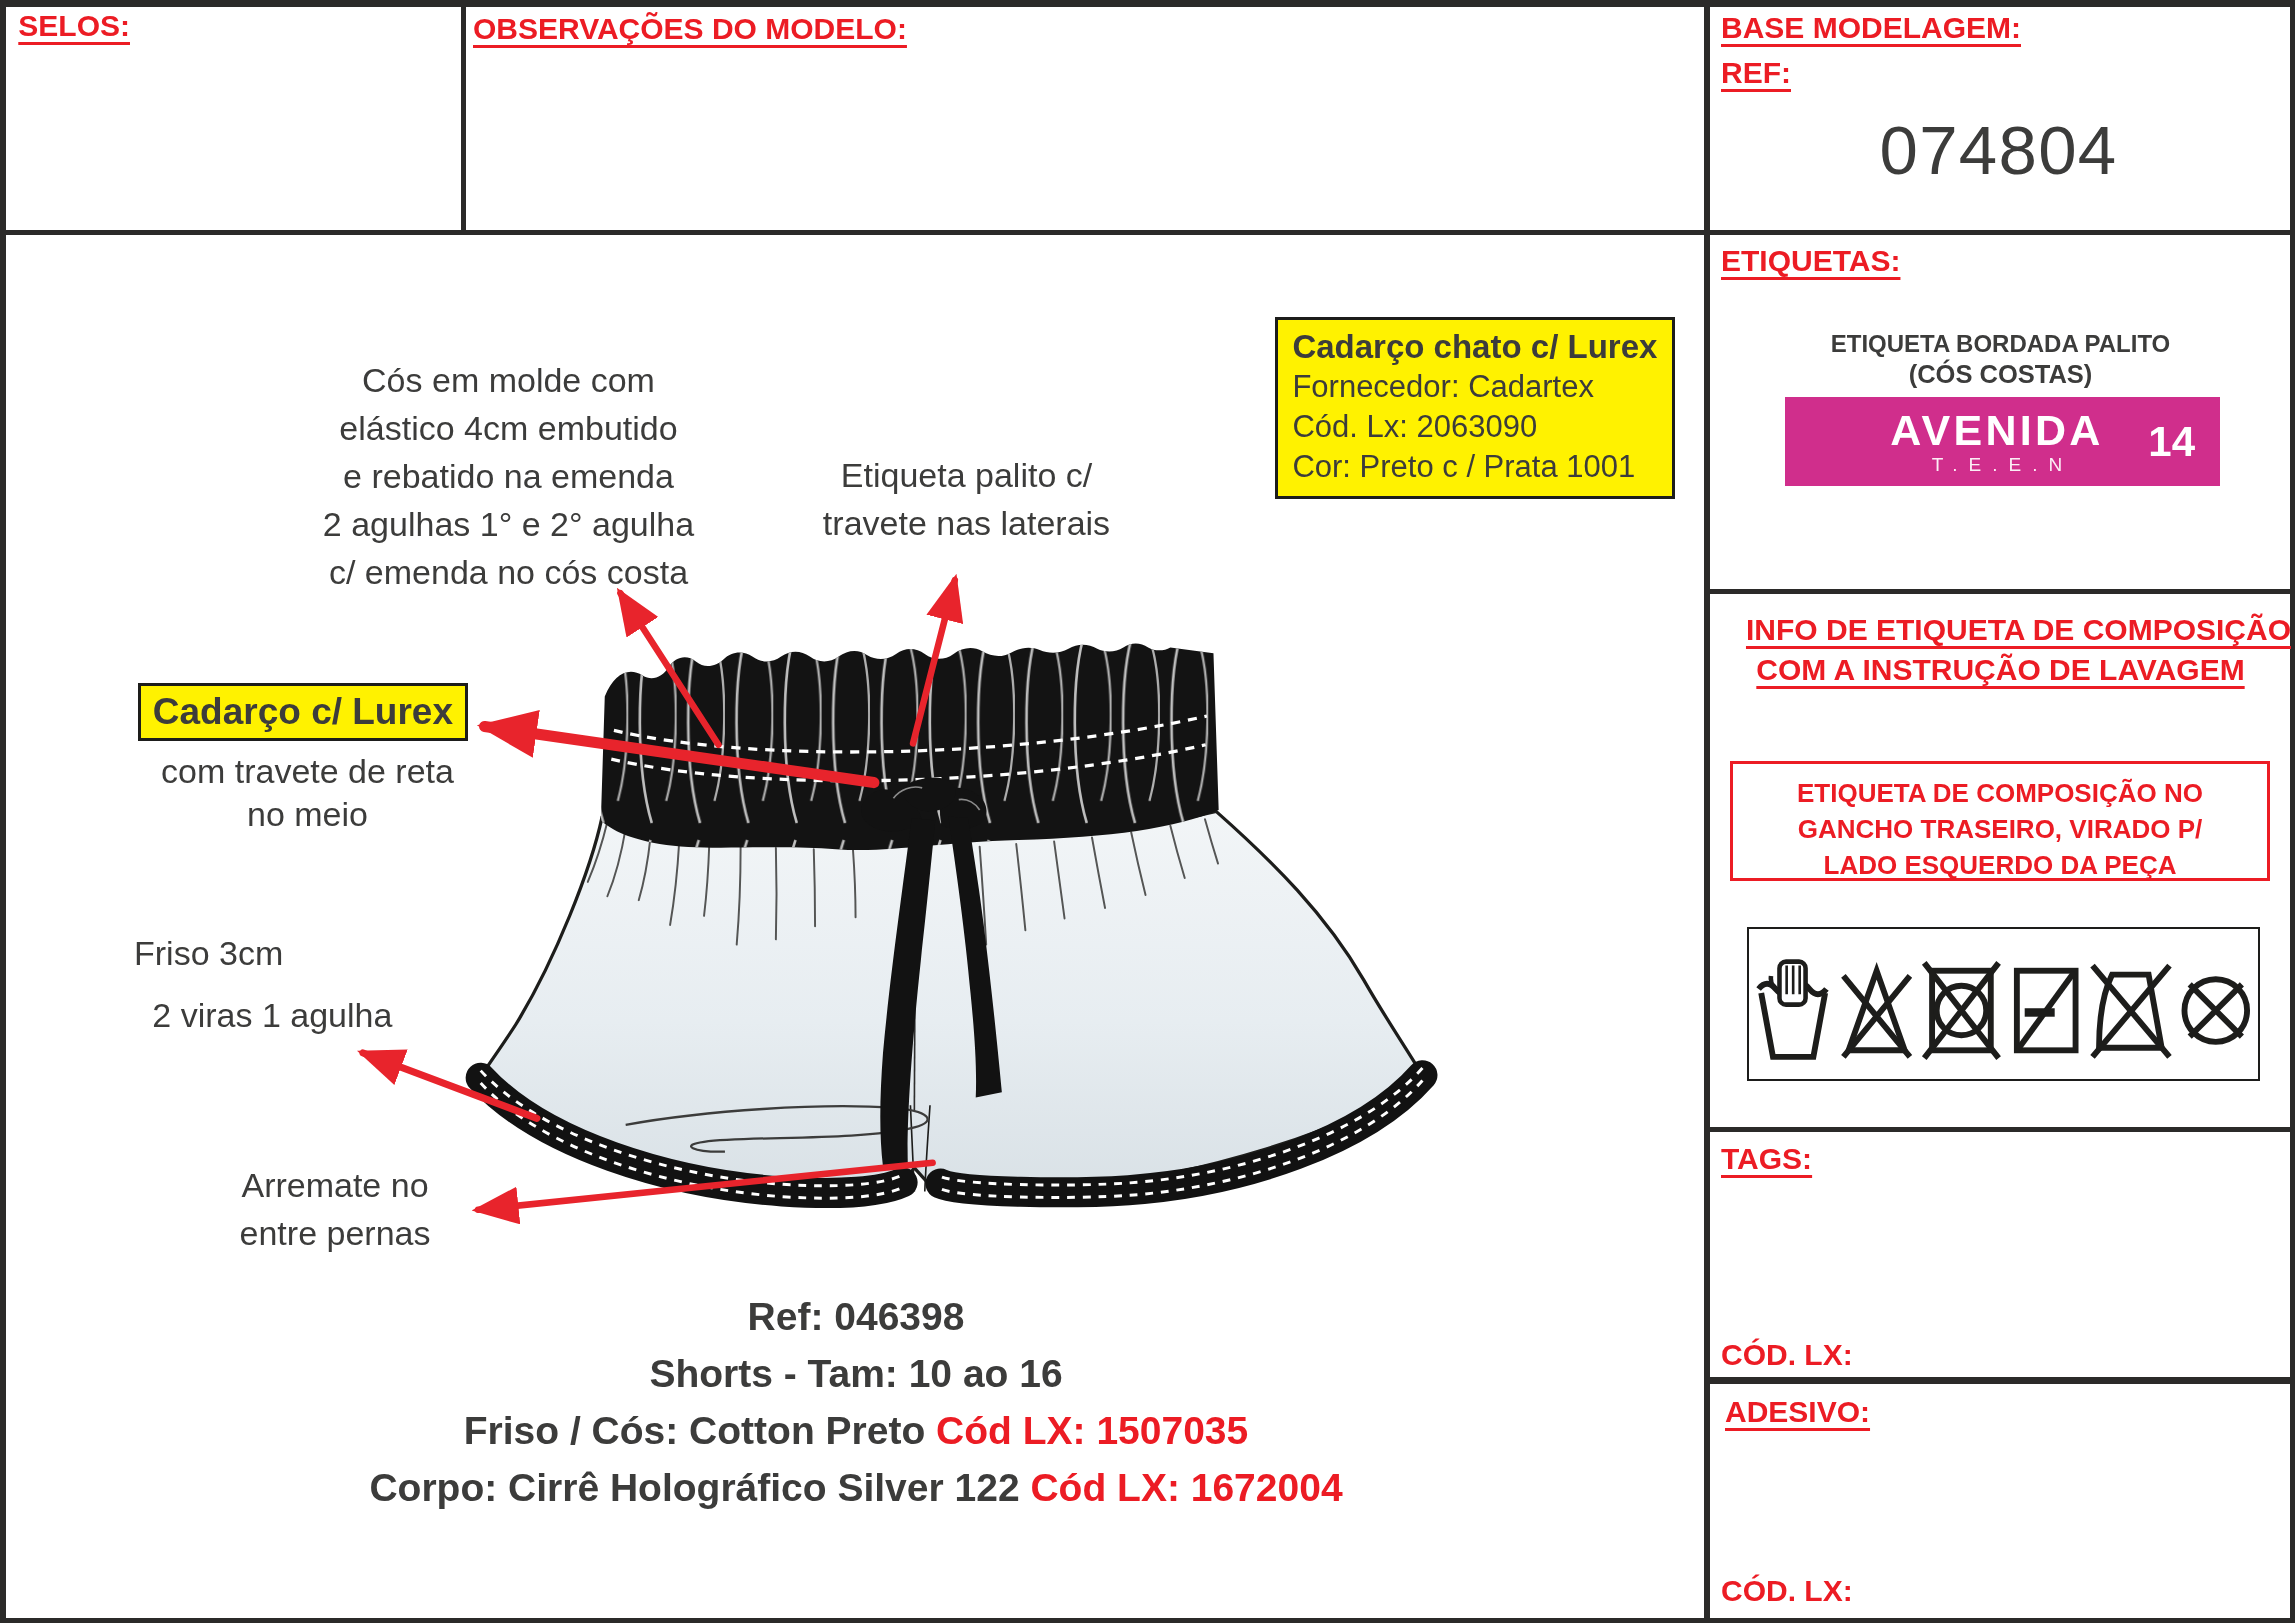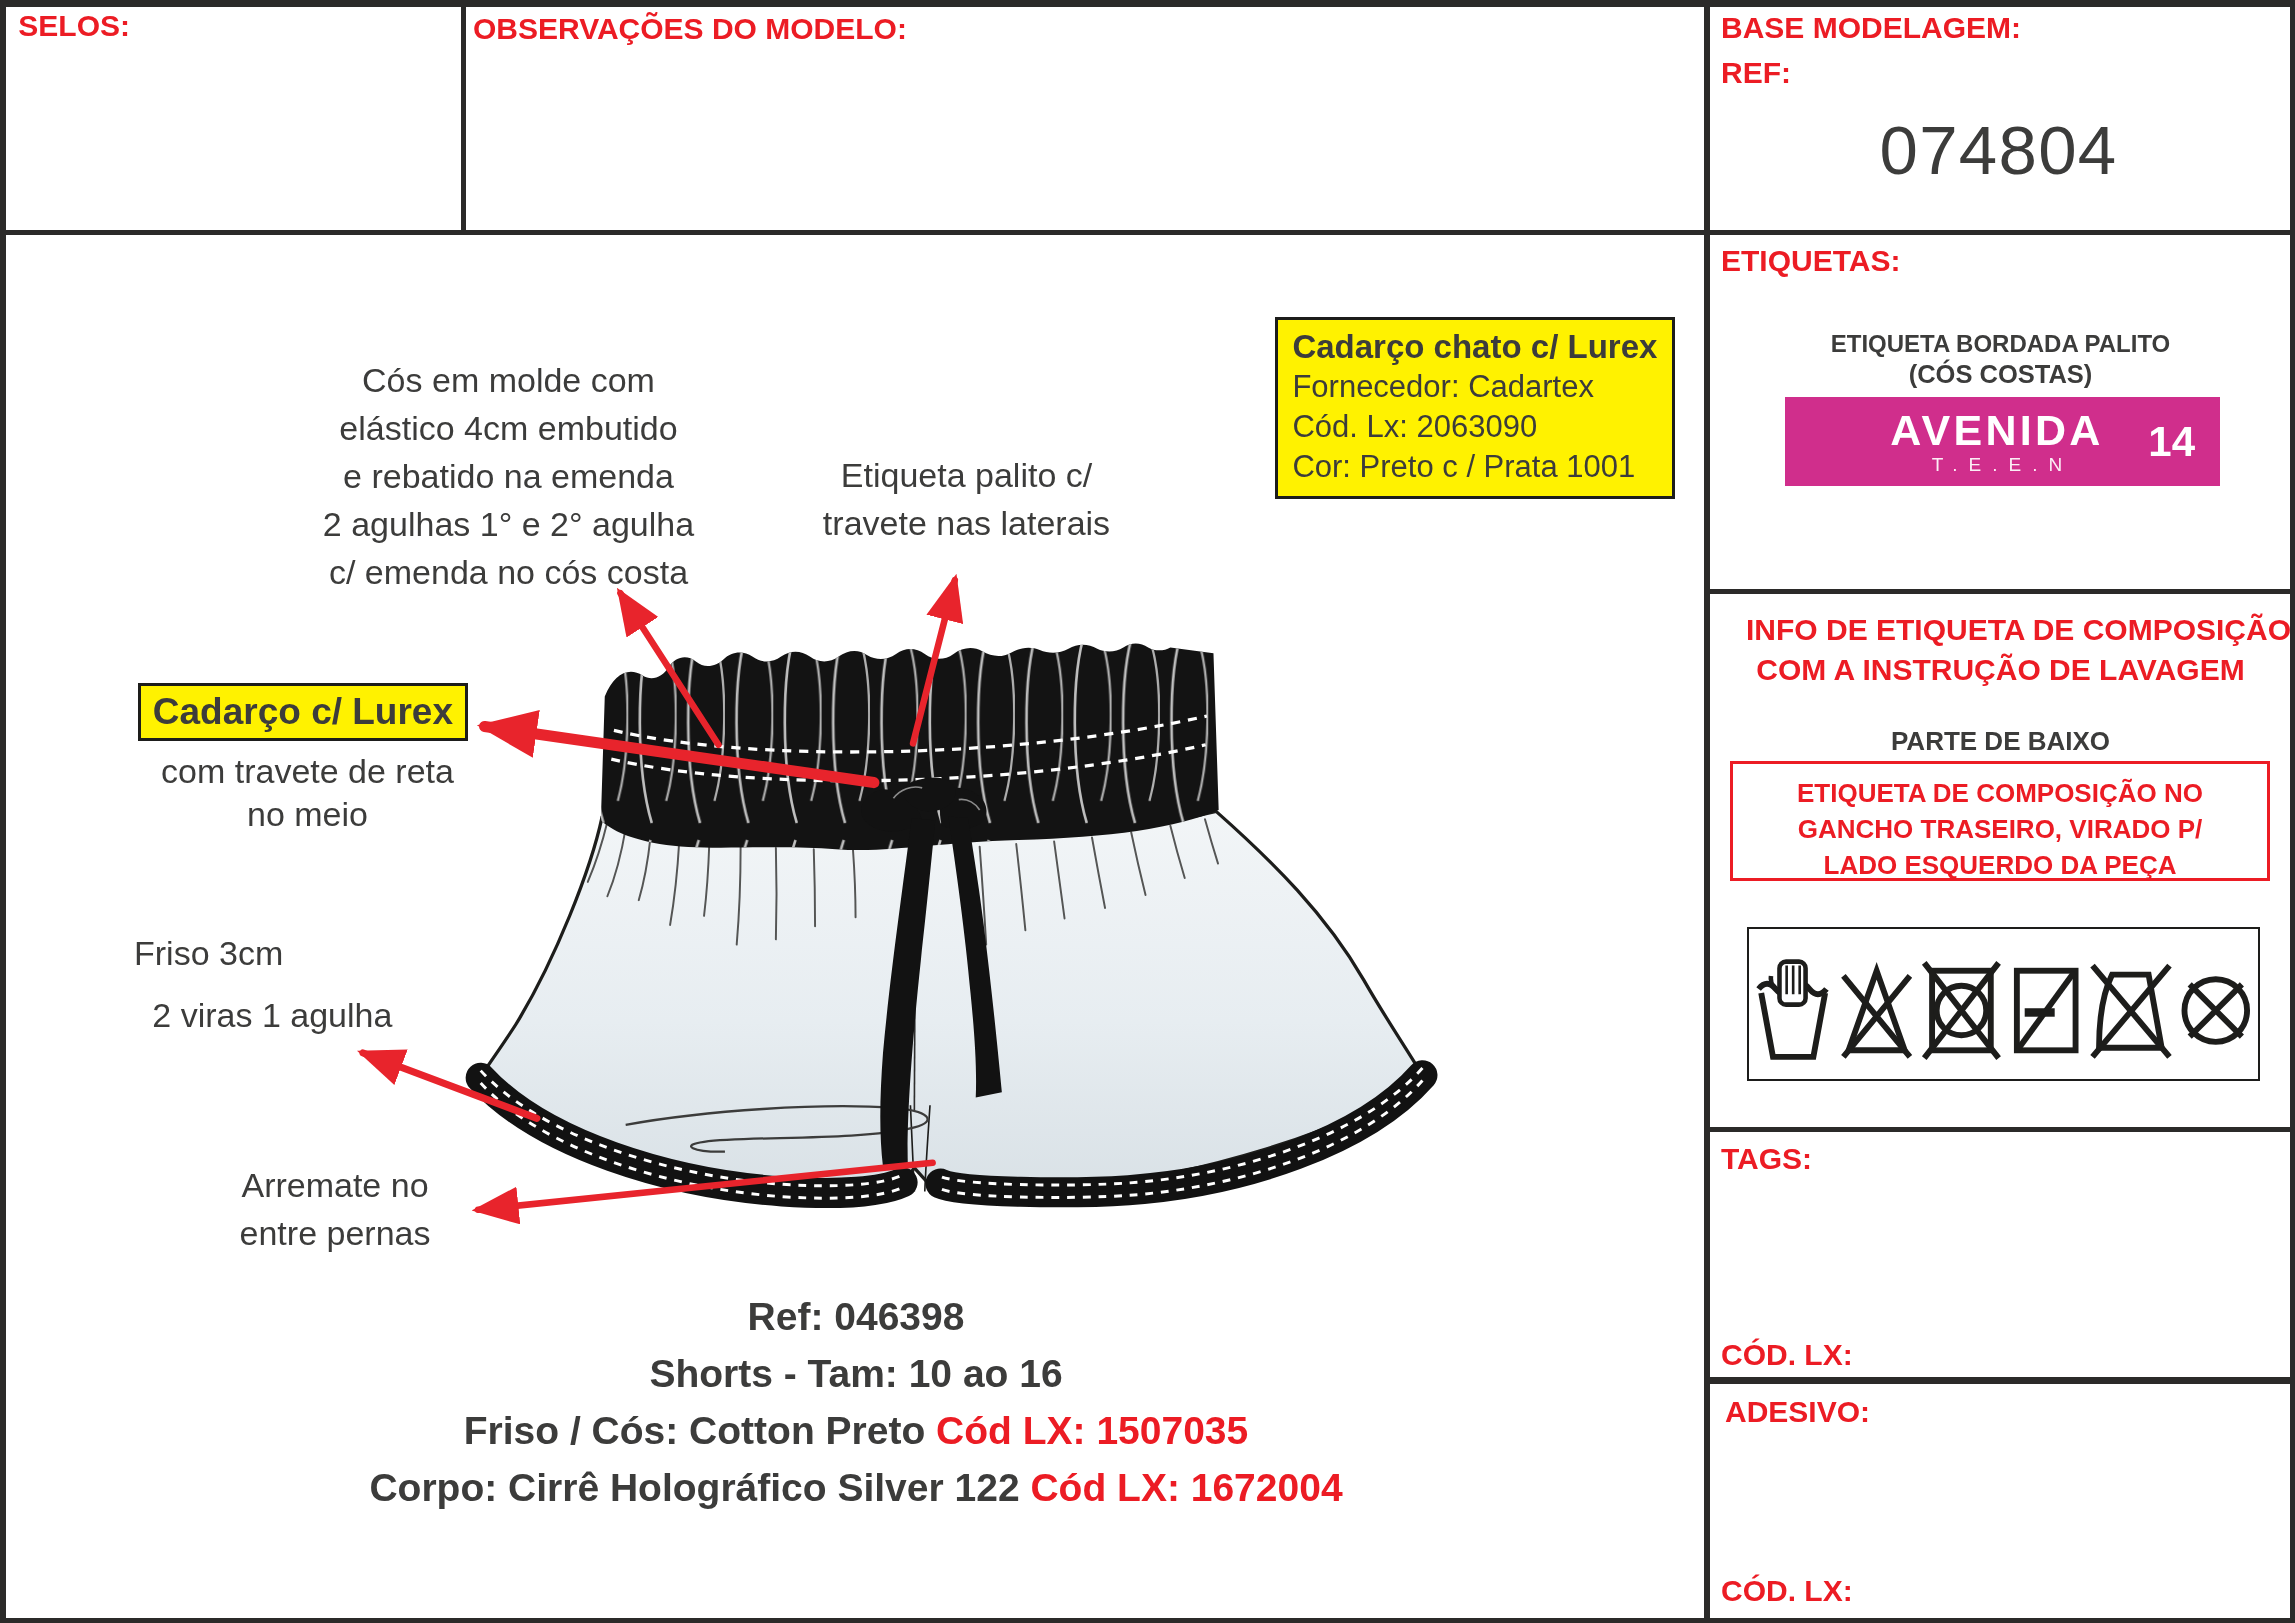--- a/index.html
+++ b/index.html
@@ -1,21 +1,21 @@
 <!DOCTYPE html>
 <html style="font-size:10.5px"><head>
 <meta charset="utf-8">
 <style>
   html,body{margin:0;padding:0;background:#fff;}
   body{font-family:"Liberation Sans", sans-serif; color:#3c3c3b;}
   .sheet{position:relative;width:2295px;height:1624px;background:#ffffff;overflow:hidden;}
   .abs{position:absolute;}
   .ln{position:absolute;background:#2b2a29;}
   .rh{color:#ec1c24;font-weight:bold;font-size:30px;white-space:nowrap;}
-  .ru{text-decoration-thickness:2.6px;text-underline-offset:5.9px;}
+  .ru{text-decoration:underline;text-decoration-thickness:2.6px;text-underline-offset:5.9px;}
   .ann{font-size:34px;line-height:48px;color:#3c3c3b;}
   .center{text-align:center;}
   .svg-layer{position:absolute;left:0;top:0;z-index:1;}
   .txt-layer{z-index:2;}
   .supplier-box{background:#fff200;border:3.3px solid #1d1d1b;padding:6.5px 14.4px 9.1px 14.4px;font-size:31px;line-height:40px;color:#3c3c3b;white-space:nowrap;margin-left:6px;}
   .supplier-box .b{font-weight:bold;font-size:33px;}
   .cad-label{background:#fff200;border:3.9px solid #1d1d1b;font-weight:bold;font-size:37px;color:#3c3c3b;text-align:center;padding:5.2px 11.8px;white-space:nowrap;}
   .footer{font-weight:bold;font-size:39px;line-height:57px;text-align:center;white-space:nowrap;color:#3c3c3b;}
   .footer .red{color:#ec1c24;}
   .pinklabel{background:#d02e8c;position:absolute;}
@@ -162,21 +162,20 @@
   <div class="pinklabel txt-layer" style="left:1785px;top:397px;width:435px;height:89px;">
     <div class="abs" style="left:16px;top:11.8px;width:392px;">
       <div class="brand">AVENIDA</div>
       <div class="sub">T.E.E.N</div>
     </div>
     <div class="size">14</div>
   </div>
 
   <div class="abs txt-layer rh ru center" style="left:1711px;top:613px;width:579px;font-size:30px;padding-left:18px;">INFO DE ETIQUETA DE COMPOSIÇÃO</div>
   <div class="abs txt-layer rh ru center" style="left:1711px;top:653px;width:579px;font-size:30px;">COM A INSTRUÇÃO DE LAVAGEM</div>
-  <div class="abs txt-layer darkc center" style="left:1711px;top:726px;width:579px;font-size:26px;">PARTE DE BAIXO</div>
   <div class="abs txt-layer redbox" style="left:1730px;top:761px;width:534px;height:103px;">
     <div>ETIQUETA DE COMPOSIÇÃO NO</div>
     <div>GANCHO TRASEIRO, VIRADO P/</div>
     <div>LADO ESQUERDO DA PEÇA</div>
   </div>
 
   <div class="abs txt-layer carebox" style="left:1747px;top:927px;width:509px;height:150px;">
     <svg width="509" height="150" viewBox="0 0 779 230" stroke="#1d1d1b" stroke-width="9" fill="none">
       <g>
         <path d="M14,92 q13,-16 26,0 q13,16 26,0 q13,-16 26,0 q13,16 26,0"></path>

